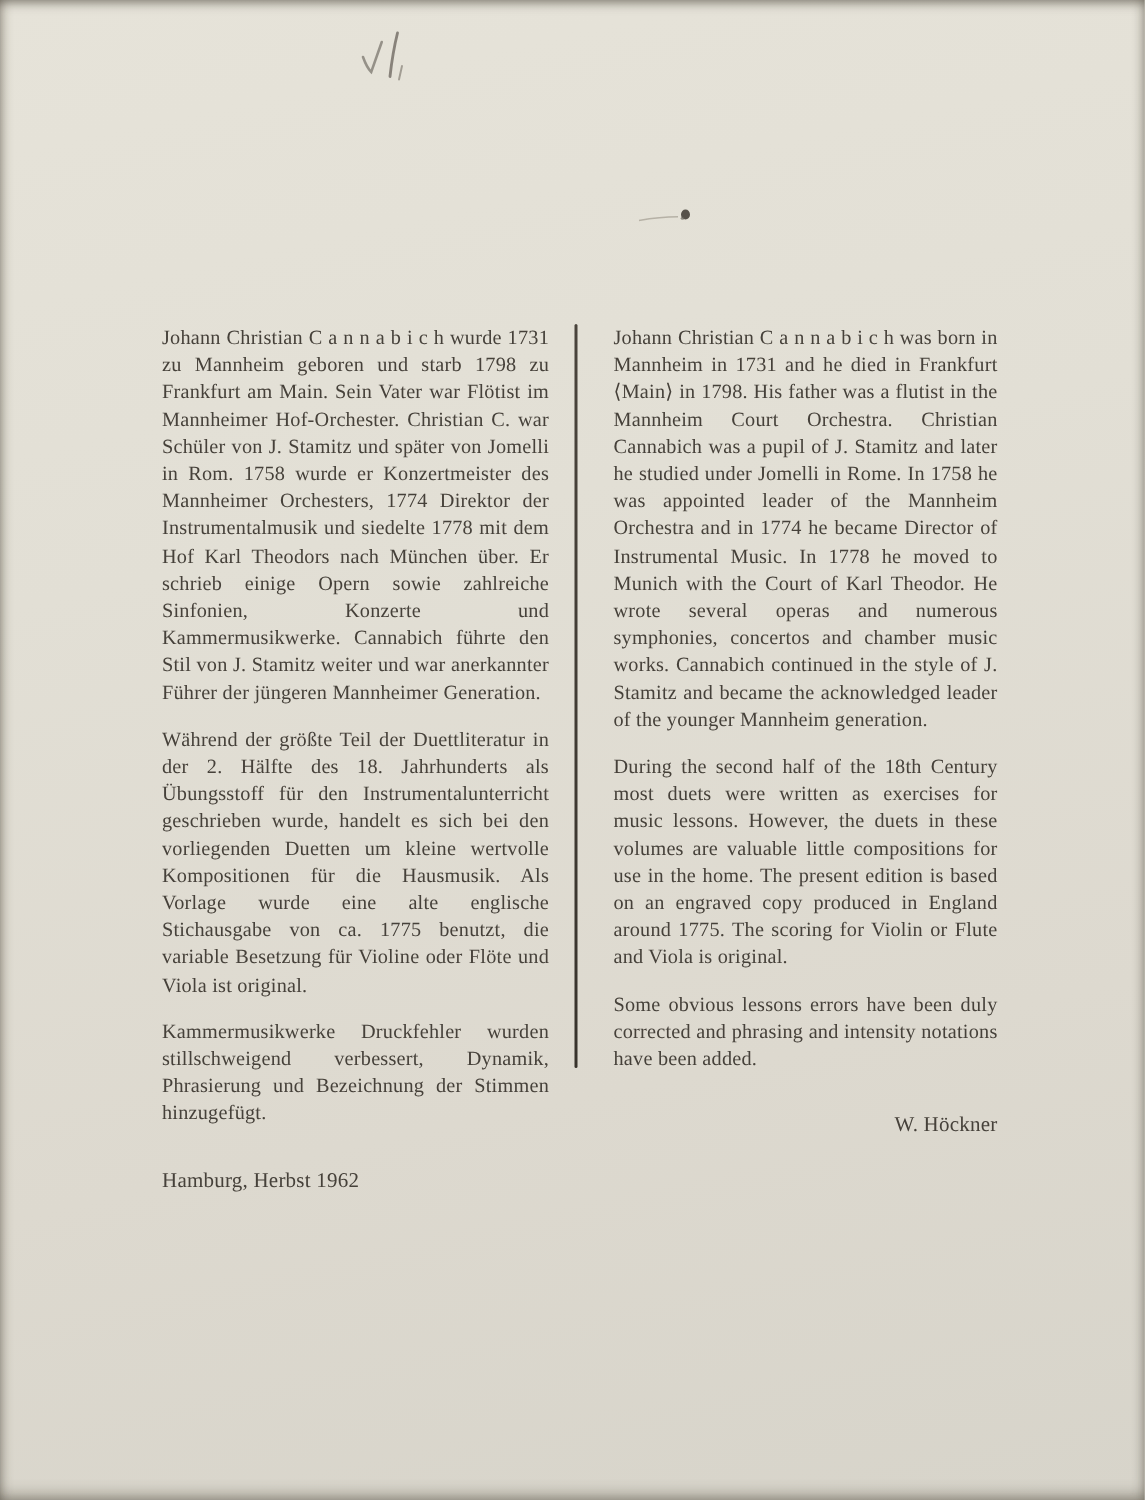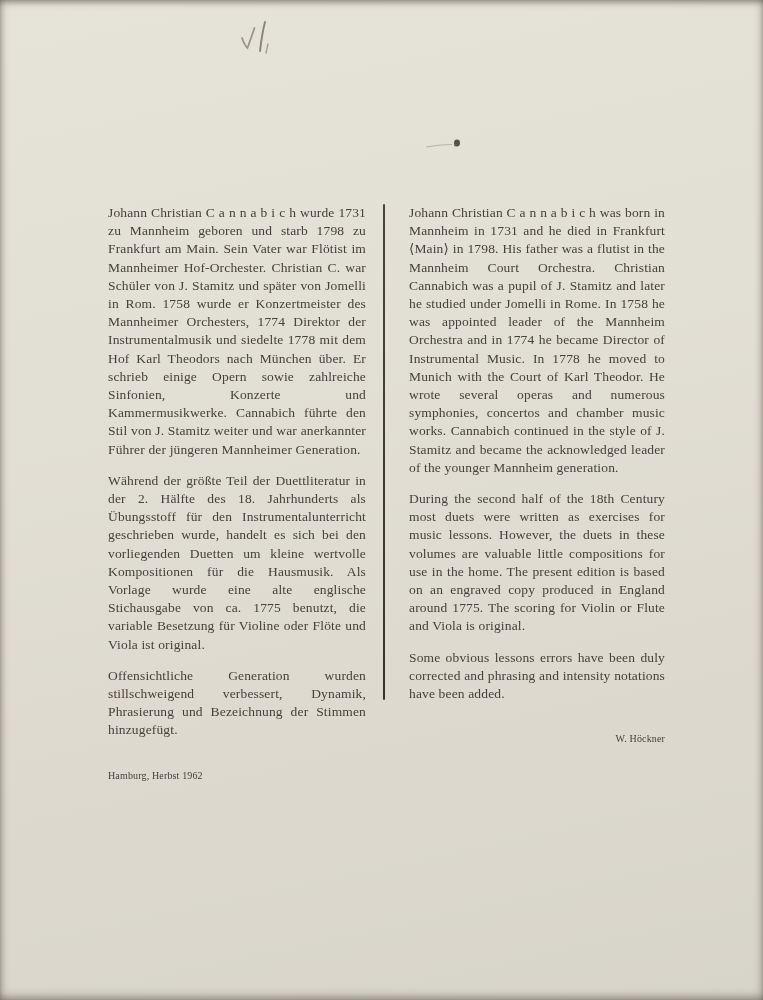--- a/index.html
+++ b/index.html
@@ -15,21 +15,21 @@
     background:
       linear-gradient(168deg, #e6e3d9 0%, #e2dfd5 35%, #ddd9cf 70%, #d7d4ca 100%);
     box-shadow:
       inset 0 5px 7px -3px rgba(70, 64, 52, 0.55),
       inset 5px 0 8px -4px rgba(70, 64, 52, 0.35),
       inset -5px 0 8px -4px rgba(70, 64, 52, 0.30),
       inset 0 -7px 10px -4px rgba(70, 64, 52, 0.45);
   }
   .columns {
     position: absolute;
-    left: 108px; top: 204px;
+    left: 108px; top: 216px;
     display: flex;
     align-items: flex-start;
   }
   .col {
     width: 258px;
     color: #46413a;
     font-size: 13.5px;
     line-height: 18.2px;
     text-align: justify;
     letter-spacing: 0.15px;
@@ -40,21 +40,21 @@
     width: 2px;
     height: 496px;
     background: linear-gradient(#4a443c, #38332c);
     margin-left: 17px;
     margin-right: 24px;
     border-radius: 1px;
   }
   .col-right { width: 256px; }
   .footer-line {
     margin-top: 27px;
-    font-size: 10px;
+    font-size: 14px;
   }
   .footer-right { text-align: right; }
   .pencil-annotation {
     position: absolute;
     left: 238px; top: 16px;
   }
   .ink-speck {
     position: absolute;
     left: 424px; top: 134px;
   }
@@ -78,21 +78,21 @@
       <ellipse cx="33" cy="9" rx="3" ry="3.4" fill="#4e4942" opacity="0.95"></ellipse>
       <ellipse cx="31" cy="11.5" rx="1.2" ry="1" fill="#6b665e" opacity="0.7"></ellipse>
     </svg>
   </div>
 
   <div class="columns">
 
     <div class="col col-left">
       <p>Johann Christian C a n n a b i c h wurde 1731 zu Mannheim geboren und starb 1798 zu Frankfurt am Main. Sein Vater war Flötist im Mannheimer Hof-Orchester. Christian C. war Schüler von J. Stamitz und später von Jomelli in Rom. 1758 wurde er Konzertmeister des Mannheimer Orchesters, 1774 Direktor der Instrumentalmusik und siedelte 1778 mit dem Hof Karl Theodors nach München über. Er schrieb einige Opern sowie zahlreiche Sinfonien, Konzerte und Kammermusikwerke. Cannabich führte den Stil von J. Stamitz weiter und war anerkannter Führer der jüngeren Mannheimer Generation.</p>
       <p>Während der größte Teil der Duettliteratur in der 2. Hälfte des 18. Jahrhunderts als Übungsstoff für den Instrumentalunterricht geschrieben wurde, handelt es sich bei den vorliegenden Duetten um kleine wertvolle Kompositionen für die Hausmusik. Als Vorlage wurde eine alte englische Stichausgabe von ca. 1775 benutzt, die variable Besetzung für Violine oder Flöte und Viola ist original.</p>
-      <p>Offensichtliche Generation wurden stillschweigend verbessert, Dynamik, Phrasierung und Bezeichnung der Stimmen hinzugefügt.</p>
+      <p>Kammermusikwerke Druckfehler wurden stillschweigend verbessert, Dynamik, Phrasierung und Bezeichnung der Stimmen hinzugefügt.</p>
       <div class="footer-line">Hamburg, Herbst 1962</div>
     </div>
 
     <div class="divider"></div>
 
     <div class="col col-right">
       <p>Johann Christian C a n n a b i c h was born in Mannheim in 1731 and he died in Frankfurt ⟨Main⟩ in 1798. His father was a flutist in the Mannheim Court Orchestra. Christian Cannabich was a pupil of J. Stamitz and later he studied under Jomelli in Rome. In 1758 he was appointed leader of the Mannheim Orchestra and in 1774 he became Director of Instrumental Music. In 1778 he moved to Munich with the Court of Karl Theodor. He wrote several operas and numerous symphonies, concertos and chamber music works. Cannabich continued in the style of J. Stamitz and became the acknowledged leader of the younger Mannheim generation.</p>
       <p>During the second half of the 18th Century most duets were written as exercises for music lessons. However, the duets in these volumes are valuable little compositions for use in the home. The present edition is based on an engraved copy produced in England around 1775. The scoring for Violin or Flute and Viola is original.</p>
       <p>Some obvious lessons errors have been duly corrected and phrasing and intensity notations have been added.</p>
       <div class="footer-line footer-right">W. Höckner</div>

